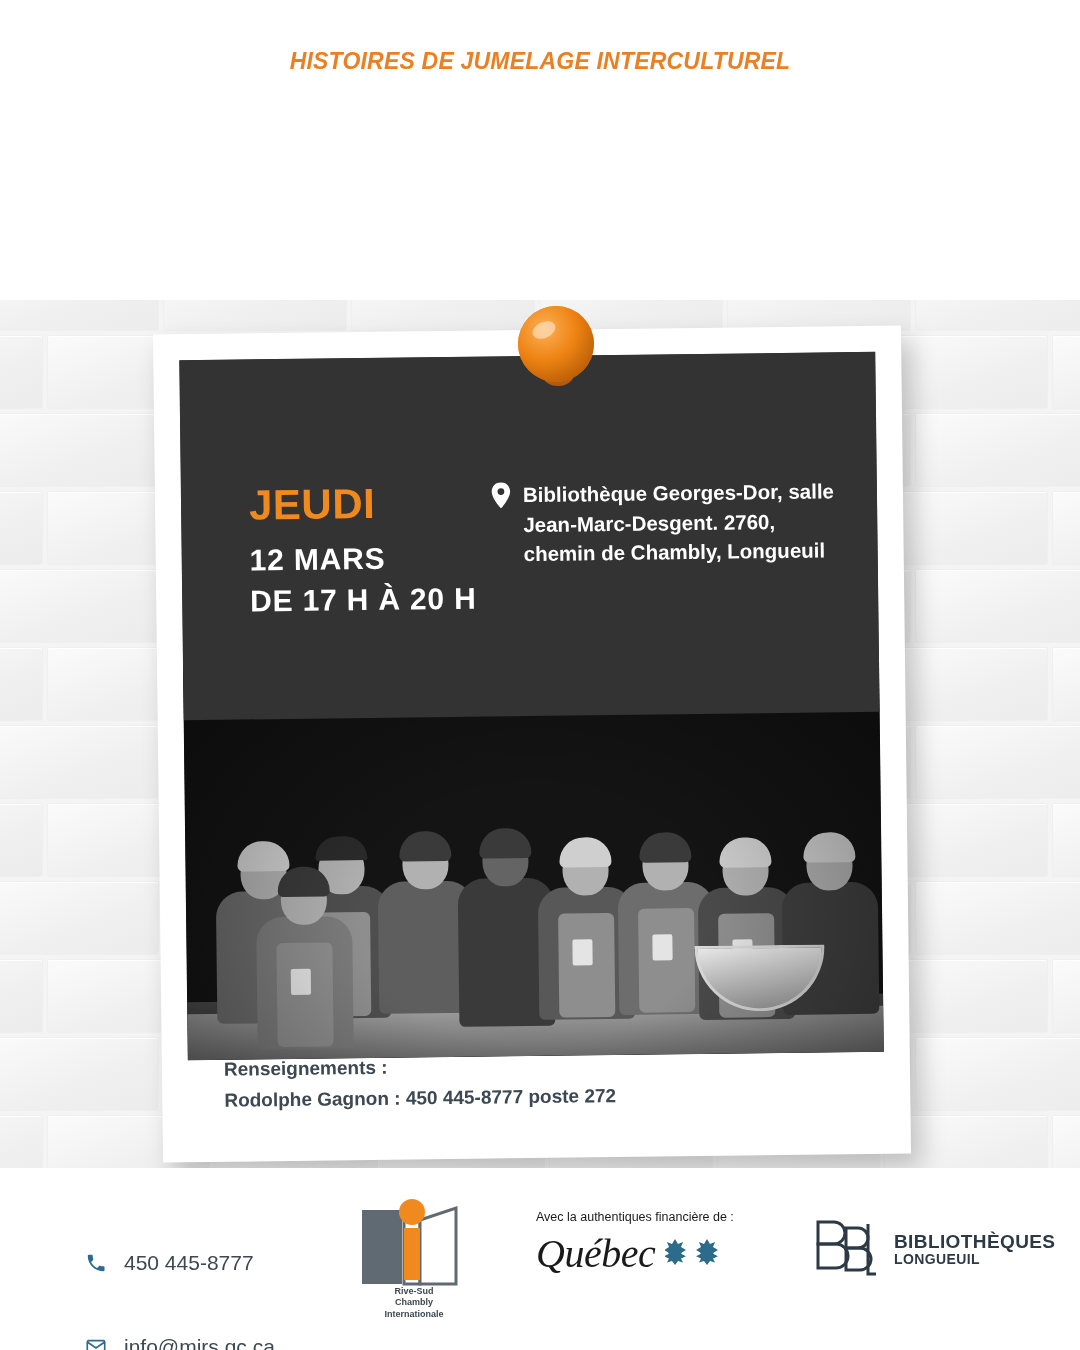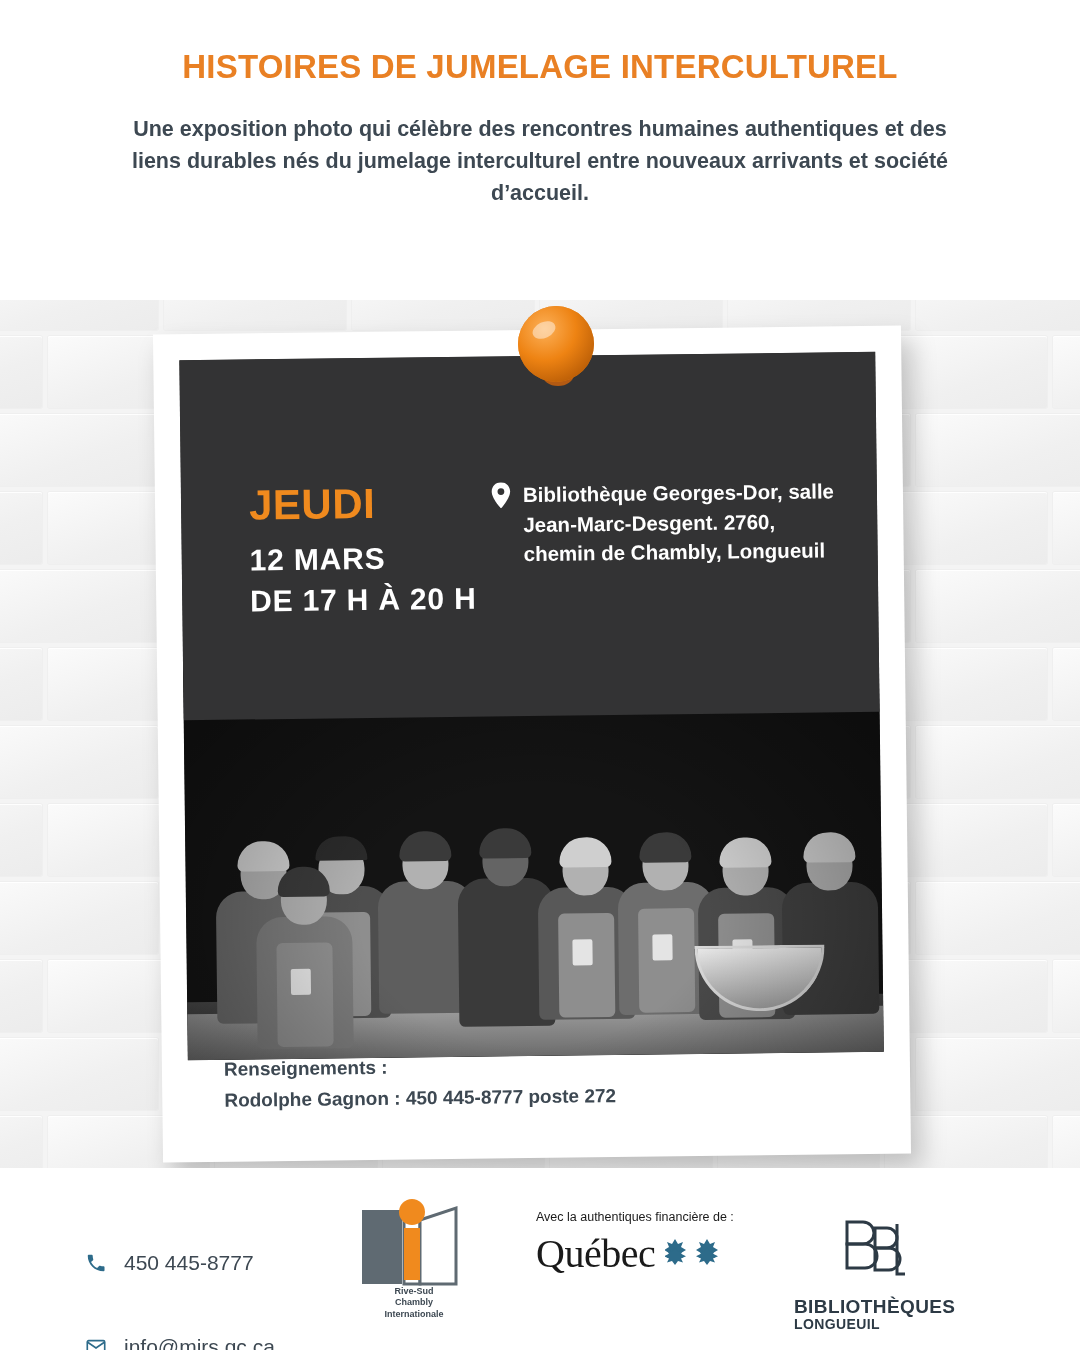--- a/index.html
+++ b/index.html
@@ -67,22 +67,23 @@
   }
   .title-main {
     font-size: 42px;
     font-weight: bold;
     letter-spacing: 0.5px;
     color: #3d4852;
     line-height: 1.1;
   }
   .title-sub {
     margin-top: 12px;
-    font-size: 33px;
-    font-weight: bold;
+    font-size: 23px;
+    font-weight: bold;
+    font-style: italic;
     color: #e98024;
     letter-spacing: 0.2px;
   }
   .intro {
     margin: 28px auto 0;
     width: 850px;
     font-size: 21.5px;
     font-weight: bold;
     line-height: 1.48;
     color: #3d4852;
@@ -306,37 +307,36 @@
     position: absolute;
     left: 536px;
     top: 42px;
     width: 220px;
   }
   .qc-note {
     font-size: 12.5px;
     color: #1a1a1a;
     margin-bottom: 6px;
   }
-  .qc-wrap { display: flex; align-items: center; gap: 10px; }
+  .qc-wrap { display: flex; align-items: center; gap: 10px; font-style: italic; }
   .qc-word {
     font-family: "Liberation Serif", serif;
     font-size: 40px;
     color: #1a1a1a;
     letter-spacing: -0.5px;
   }
   .qc-flag { width: 56px; height: 38px; }
 
   .bibl-block {
     position: absolute;
-    left: 794px;
+    left: 812px;
     top: 48px;
     display: flex;
     align-items: center;
     gap: 14px;
-    flex-direction: column;
   }
   .bibl-mark { width: 68px; height: 66px; }
   .bibl-text {
     color: #2d3a45;
     font-weight: bold;
     line-height: 1.12;
   }
   .bibl-l1 { font-size: 19px; letter-spacing: 0.4px; }
   .bibl-l2 { font-size: 14px; letter-spacing: 0.4px; }
 </style>
@@ -470,21 +470,20 @@
         <div class="brick"></div>
         <div class="brick"></div>
     </div>
   </div>
 
   <div class="wall-top-white"></div>
   <div class="wall-bottom-white"></div>
 
   <div class="header">
     <div class="title-sub">HISTOIRES DE JUMELAGE INTERCULTUREL</div>
-    <div class="intro">Une exposition photo qui célèbre des rencontres humaines authentiques et des liens durables nés du jumelage interculturel entre nouveaux arrivants et société d’accueil.</div>
   </div>
 
   <div class="polaroid">
     <div class="photo-frame">
 
       <div class="dark-info">
         <div class="date-block">
           <div class="jeudi">JEUDI</div>
           <div class="date-line">12 MARS</div>
           <div class="date-line2">DE 17 H À 20 H</div>

